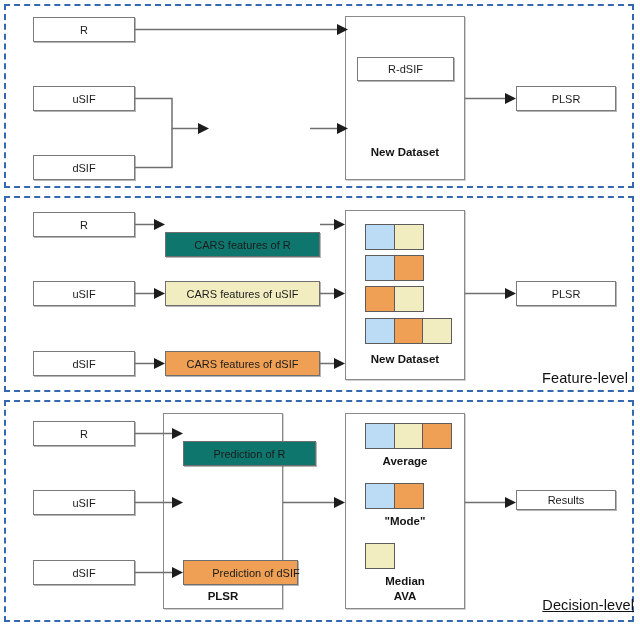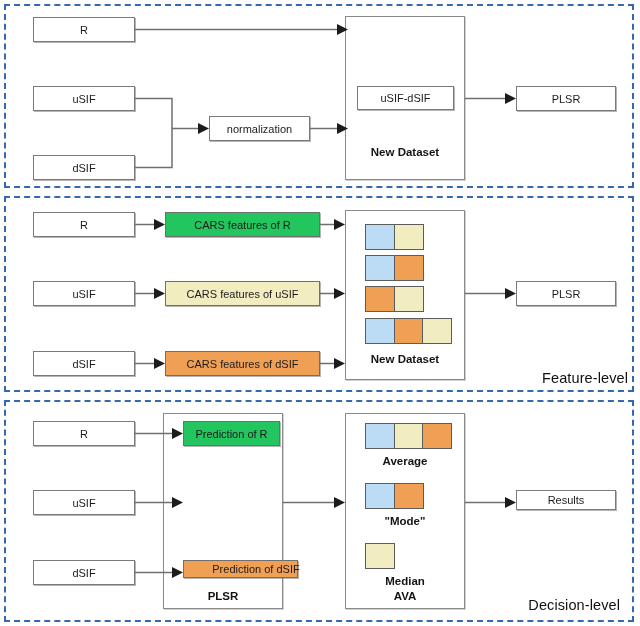--- a/index.html
+++ b/index.html
@@ -34,21 +34,21 @@
     border:1.6px solid #7a7a7a;
     background:#ffffff;
     display:flex;
     align-items:center;
     justify-content:center;
     font-size:11px;
     color:#1b1b1b;
     box-shadow:1px 1px 0 rgba(90,90,90,.45);
     white-space:nowrap;
   }
-  .node.blue{background:#22c55e;border-color:#6f6f6f;}
+  .node.blue{background:#0f766e;border-color:#6f6f6f;margin-top:20px;}
   .node.cream{background:#f2edc0;border-color:#6f6f6f;}
   .node.orange{background:#f0a köpek;}
   .node.orange{background:#f0a055;border-color:#6f6f6f;}
 
   .container-box{
     position:absolute;
     box-sizing:border-box;
     border:1.6px solid #8a8a8a;
     background:#ffffff;
     box-shadow:1px 1px 0 rgba(120,120,120,.35);
@@ -85,25 +85,24 @@
 <div id="stage">
 
   <div class="level" id="level-measurement"></div>
 
   <div class="node" style="left:33px;top:17px;width:102px;height:25px;">R</div>
 
   <div class="node" style="left:33px;top:86px;width:102px;height:25px;">uSIF</div>
 
   <div class="node" style="left:33px;top:155px;width:102px;height:25px;">dSIF</div>
 
-  <div class="node" style="left:209px;top:116px;width:101px;height:25px;">normalization</div>
 
   <div class="container-box" style="left:345px;top:16px;width:120px;height:164px;"></div>
 
-  <div class="node" style="left:357px;top:86px;width:97px;height:24px;">uSIF-dSIF</div>
+  <div class="node" style="left:357px;top:57px;width:97px;height:24px;">R-dSIF</div>
 
   <div class="cap" style="left:345px;top:146px;width:120px;">New Dataset</div>
 
   <div class="node" style="left:516px;top:86px;width:100px;height:25px;">PLSR</div>
 
   <div class="level-label" style="top:auto;bottom:6px;right:12px;position:absolute;">Measurement-level</div>
 
   <div class="level" id="level-feature"></div>
 
   <div class="node" style="left:33px;top:212px;width:102px;height:25px;">R</div>
@@ -141,22 +140,22 @@
   <div class="level-label" style="position:absolute;top:370px;right:12px;">Feature-level</div>
 
   <div class="level" id="level-decision"></div>
 
   <div class="node" style="left:33px;top:421px;width:102px;height:25px;">R</div>
   <div class="node" style="left:33px;top:490px;width:102px;height:25px;">uSIF</div>
   <div class="node" style="left:33px;top:560px;width:102px;height:25px;">dSIF</div>
 
   <div class="container-box" style="left:163px;top:413px;width:120px;height:196px;"></div>
 
-  <div class="node blue" style="left:183px;top:421px;width:97px;height:25px;">Prediction of R</div>
-  <div class="node orange" style="left:183px;top:560px;width:115px;height:18px;padding-left:31px;">Prediction of dSIF</div>
+  <div class="node blue" style="left:183px;top:421px;width:133px;height:25px;">Prediction of R</div>
+  <div class="node orange" style="left:183px;top:560px;width:115px;height:25px;padding-left:31px;">Prediction of dSIF</div>
 
   <div class="cap" style="left:163px;top:590px;width:120px;">PLSR</div>
 
   <div class="container-box" style="left:345px;top:413px;width:120px;height:196px;"></div>
 
   <div class="sw-row" style="left:365px;top:423px;">
     <div class="sw blue"></div>
     <div class="sw cream"></div>
     <div class="sw orange"></div>
   </div>
@@ -169,21 +168,21 @@
   <div class="cap" style="left:345px;top:515px;width:120px;">"Mode"</div>
 
   <div class="sw-row" style="left:365px;top:543px;">
     <div class="sw cream"></div>
   </div>
   <div class="cap" style="left:345px;top:575px;width:120px;">Median</div>
   <div class="cap" style="left:345px;top:590px;width:120px;">AVA</div>
 
   <div class="node" style="left:516px;top:490px;width:100px;height:20px;">Results</div>
 
-  <div class="level-label" style="position:absolute;top:597px;right:20px;">Decision-level</div>
+  <div class="level-label" style="position:absolute;top:597px;right:6px;text-decoration:underline;">Decision-level</div>
 
   <svg class="wires">
 
     <line x1="135" y1="29.5" x2="337" y2="29.5"></line>
     <polygon points="337,24 348,29.5 337,35"></polygon>
 
     <path d="M135,98.5 L172,98.5 L172,128.5 L198,128.5"></path>
     <path d="M135,167.5 L172,167.5 L172,128.5"></path>
     <polygon points="198,123 209,128.5 198,134"></polygon>
 

